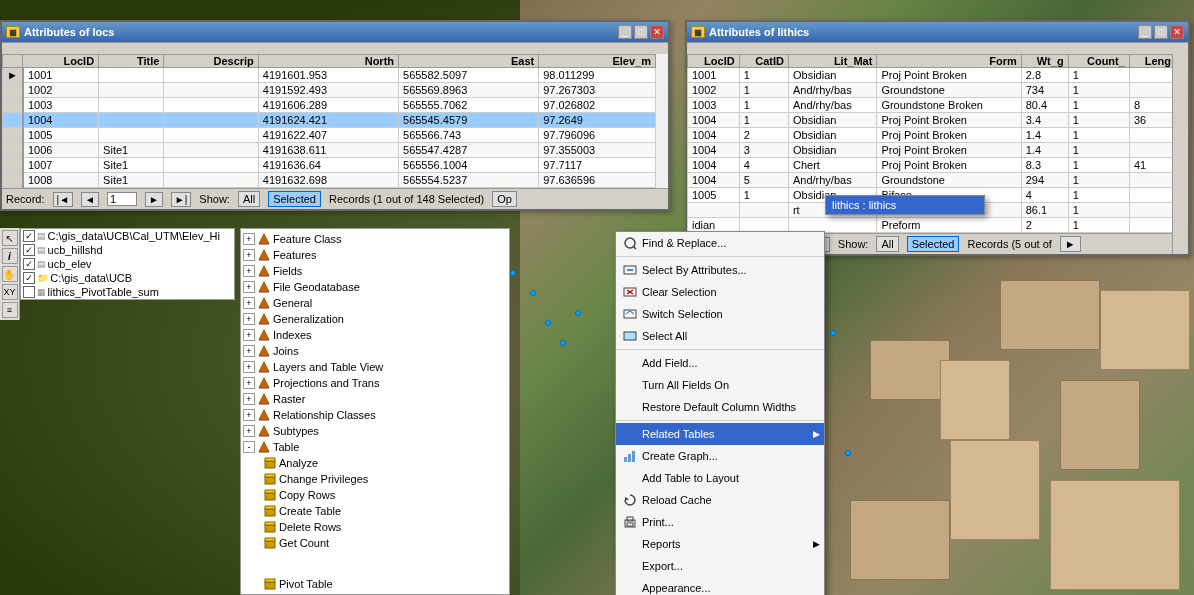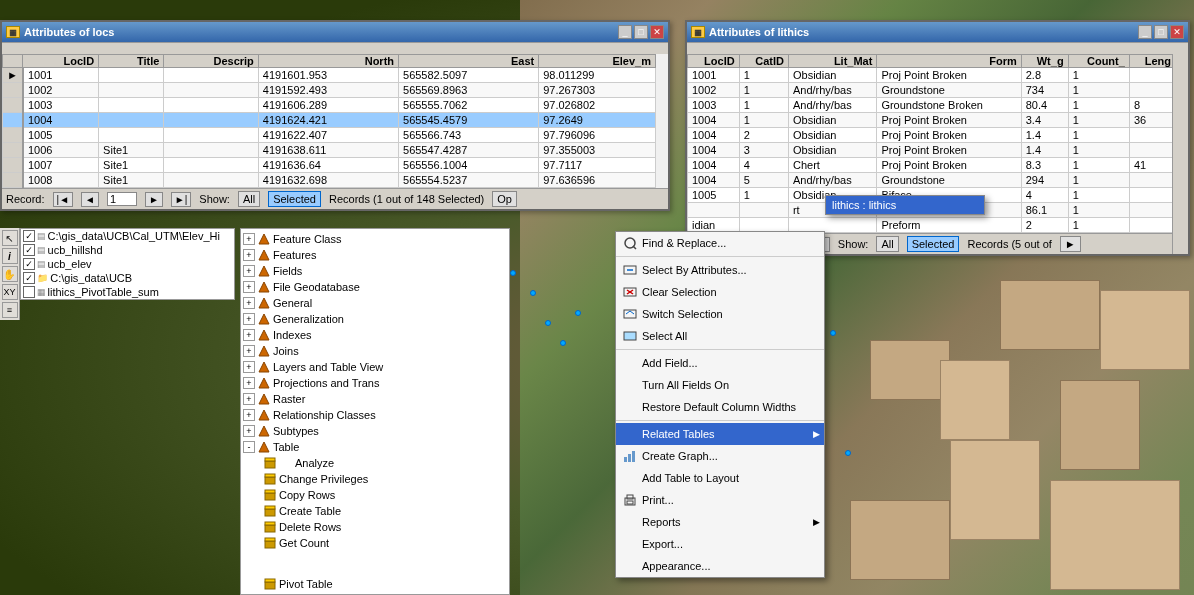--- a/index.html
+++ b/index.html
@@ -826,21 +826,21 @@
     <div class="catalog-item">
       <div class="expand-btn">-</div>
       <div class="cat-icon">
         <svg width="12" height="12">
             <polygon points="6,1 11,11 1,11" fill="#cc6600" stroke="#884400" stroke-width="1"></polygon>
           </svg>
       </div>
       <span>Table</span>
     </div>
 
-    <div class="catalog-item" style="padding-left:20px;gap:16px;">
+    <div class="catalog-item" style="padding-left:20px;">
       <div class="cat-icon">
         <svg width="12" height="12">
             <rect x="1" y="4" width="10" height="7" fill="#cc9900" stroke="#886600" stroke-width="1"></rect>
             <rect x="1" y="1" width="10" height="3" fill="#ffcc00" stroke="#886600" stroke-width="1"></rect>
           </svg>
       </div>
       <span>Analyze</span>
     </div>
     <div class="catalog-item" style="padding-left:20px;">
       <div class="cat-icon">
@@ -1002,20 +1002,29 @@
         </svg>
     </span>
     <span>Create Graph...</span>
   </div>
 
   <div class="menu-item">
     <span class="menu-item-icon"></span>
     <span>Add Table to Layout</span>
   </div>
 
+  <div class="menu-item">
+    <span class="menu-item-icon">
+      <svg width="14" height="14">
+          <path d="M7 2 A5 5 0 1 1 2 7" fill="none" stroke="#444" stroke-width="1.5"></path>
+          <polygon points="2,4 2,8 6,6" fill="#444"></polygon>
+        </svg>
+    </span>
+    <span>Reload Cache</span>
+  </div>
 
   <div class="menu-item">
     <span class="menu-item-icon">
       <svg width="14" height="14">
           <rect x="2" y="5" width="10" height="7" fill="none" stroke="#444" stroke-width="1"></rect>
           <rect x="4" y="2" width="6" height="4" fill="none" stroke="#444" stroke-width="1"></rect>
           <rect x="4" y="8" width="6" height="3" fill="none" stroke="#444" stroke-width="1"></rect>
         </svg>
     </span>
     <span>Print...</span>

